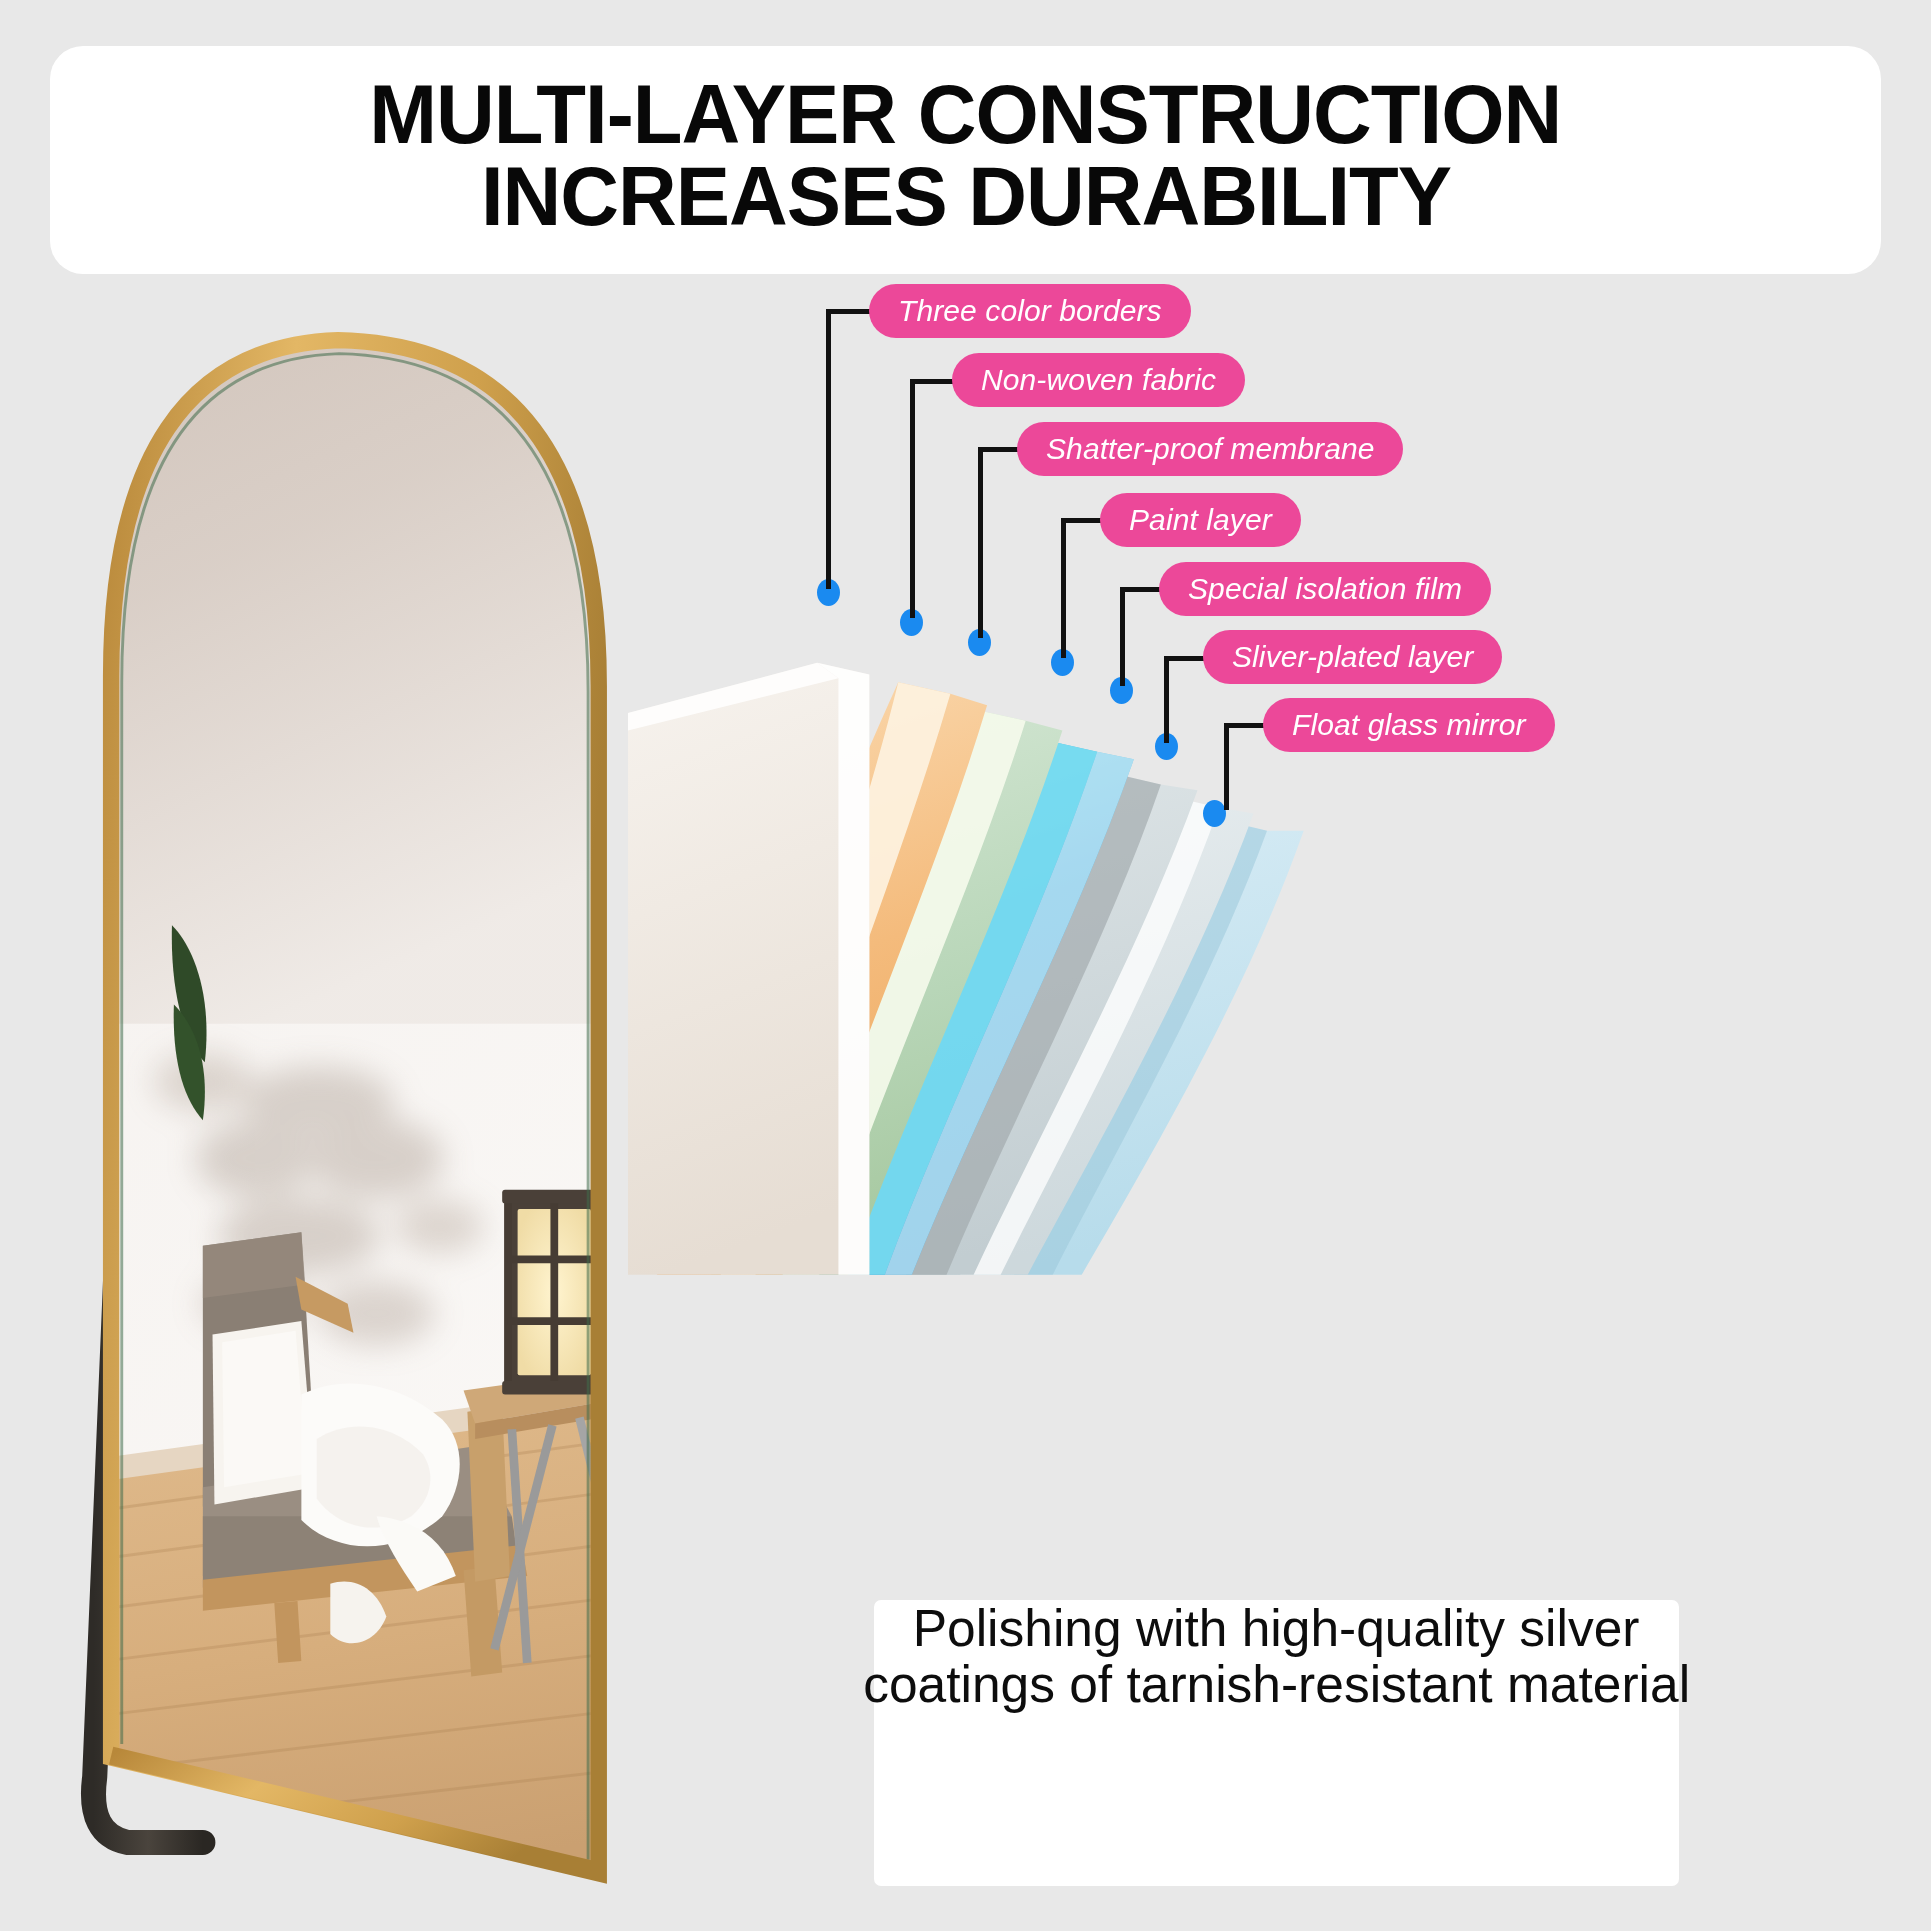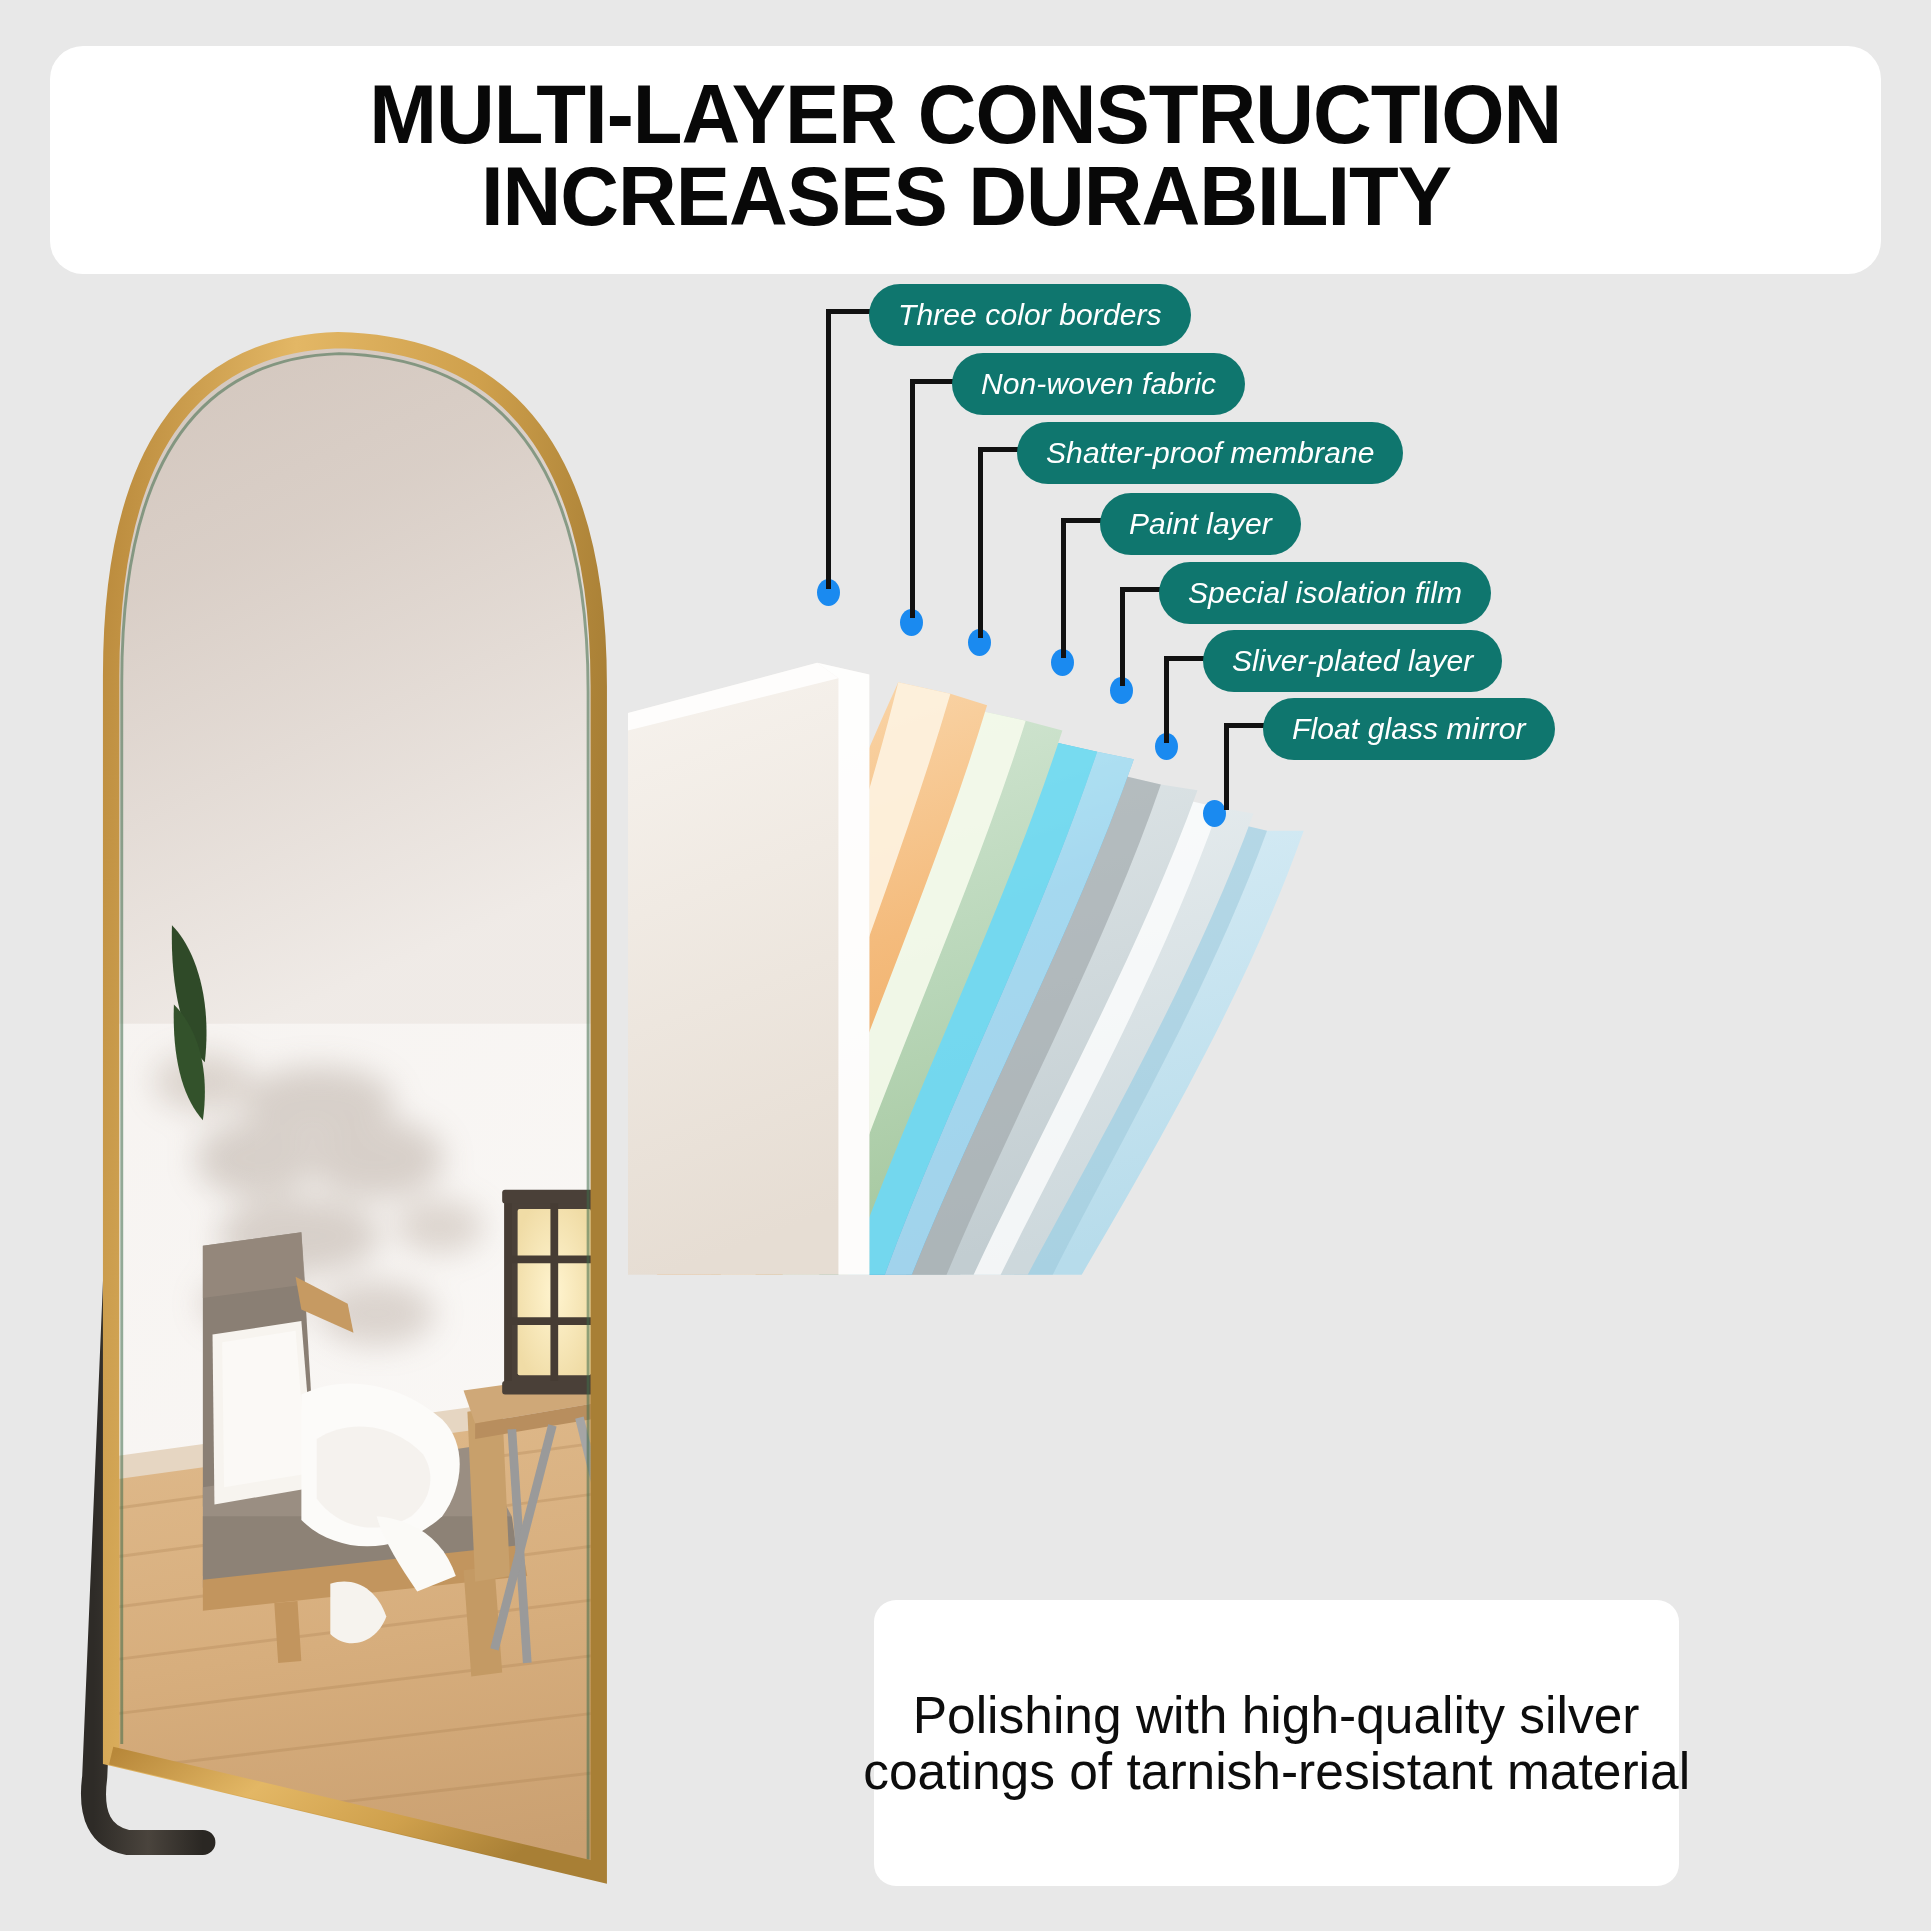--- a/index.html
+++ b/index.html
@@ -21,42 +21,42 @@
   }
   .title-line{
     color:#080808;font-weight:bold;letter-spacing:-1px;
     font-size:83px;line-height:0.99;text-align:center;white-space:nowrap;
     transform:scaleX(0.98);
   }
 
   
   .caption-card{
     position:absolute;left:874px;top:1600px;width:805px;height:286px;
-    background:#ffffff;border-radius:22px;
-    display:flex;flex-direction:column;align-items:center;justify-content:center;
+    background:#ffffff;border-radius:7px;
+    display:flex;flex-direction:column;align-items:center;
     box-sizing:border-box;padding:0 41px;
   }
   .caption-line{
     color:#0d0d0d;font-size:52px;line-height:1.08;text-align:center;
     white-space:nowrap;font-weight:400;transform:scaleX(0.99);
   }
 
   
   .mirror-wrap{position:absolute;left:58px;top:232px;width:618px;height:1680px;}
 
   
   .diagram{position:absolute;left:628px;top:541px;width:695px;height:734px;}
 
   
   .pill{
     position:absolute;
-    background:#0f766e;border-radius:97px;
+    background:#ec4899;border-radius:97px;
     color:#ffffff;font-style:italic;font-size:30px;
     display:flex;align-items:center;justify-content:center;
-    height:62px;padding:0 29px;white-space:nowrap;
+    height:54px;padding:0 29px;white-space:nowrap;
     box-sizing:border-box;letter-spacing:0.1px;
   }
 
   
   .leader{position:absolute;background:#111;}
   .lead-v{width:4.8px;}
   .lead-h{height:4.8px;}
   .dot{
     position:absolute;width:23px;height:27px;border-radius:50%;
     background:#1a8af0;

